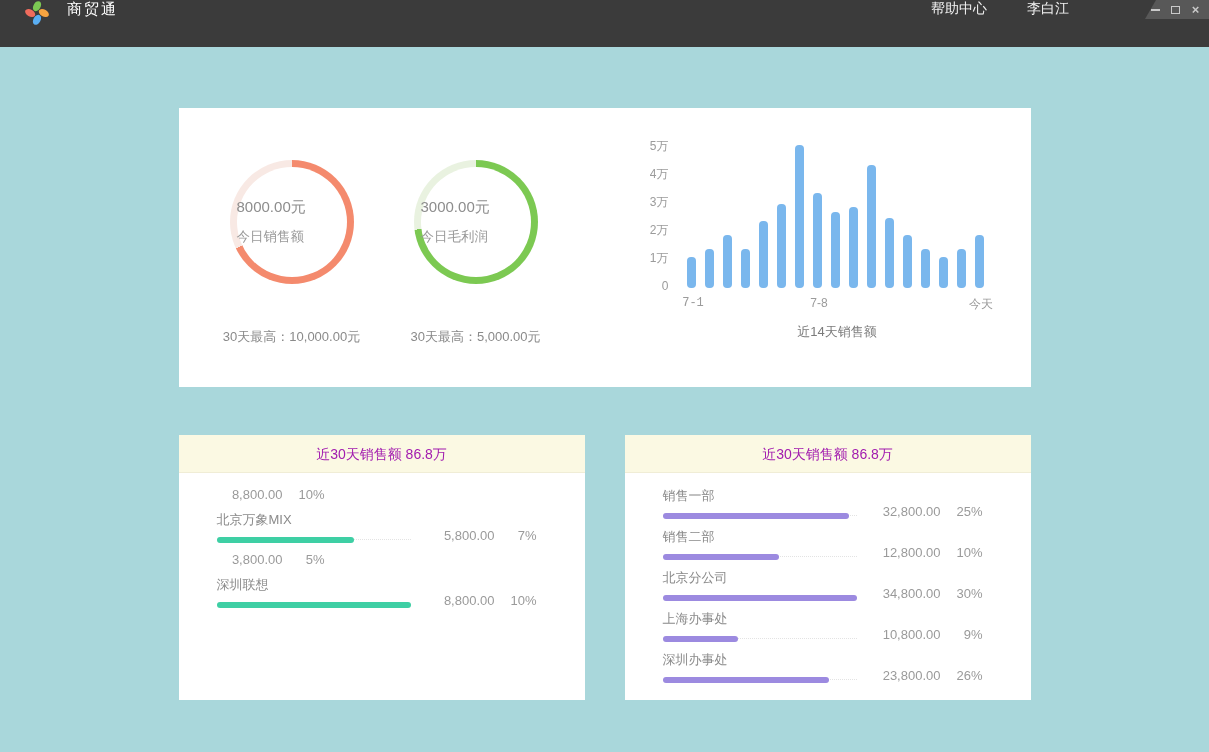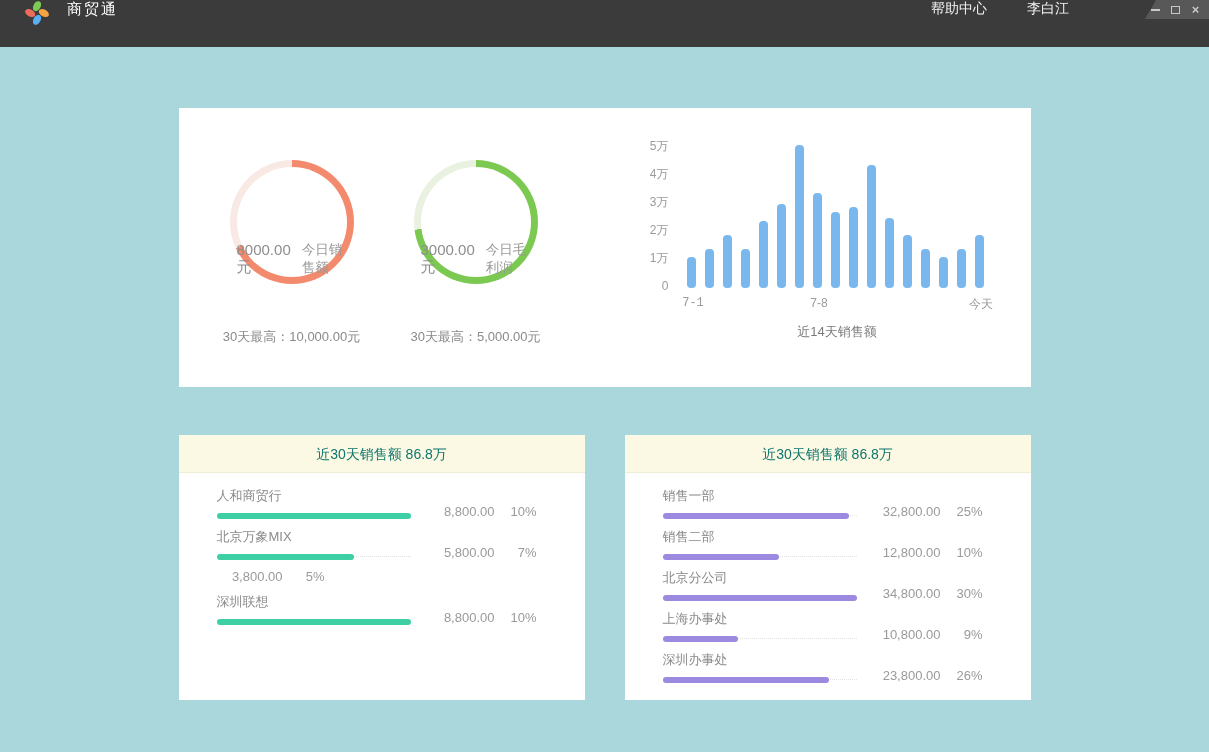--- a/index.html
+++ b/index.html
@@ -31,42 +31,42 @@
   
   .page { width:852px; margin:0 auto; }
   .card { background:#ffffff; }
   .top-card { margin-top:61px; height:279px; display:flex; padding:0 38px; }
   
   .donut-col { width:150px; display:flex; flex-direction:column; align-items:center; padding-top:52px; }
   .donut-col + .donut-col { margin-left:34px; }
   .donut-ring { width:124px; height:124px; border-radius:50%; position:relative; }
   .donut-inner {
     position:absolute; inset:7px; background:#fff; border-radius:50%;
-    display:flex; flex-direction:row; align-items:flex-end; justify-content:center; gap:11px;
+    display:flex; flex-direction:column; align-items:flex-start; justify-content:center; gap:11px;
   }
   .donut-value { font-size:15px; color:#8d8d8d; }
   .donut-caption { font-size:13.5px; color:#999999; }
   .donut-foot { margin-top:44px; white-space:nowrap; font-size:13px; color:#8a8a8a; }
   
   .chart-col { margin-left:auto; width:352px; padding-top:32px; }
   .plot-wrap { display:flex; }
   .y-axis { position:relative; width:30px; height:148px; margin-right:18px; }
   .y-axis span { position:absolute; right:0; font-size:12px; color:#9b9b9b; line-height:14px; }
   .bars { display:flex; align-items:flex-end; height:148px; }
   .vbar { width:9px; margin-right:9px; border-radius:4px; }
   .x-axis { position:relative; height:22px; margin-left:48px; width:297px; }
   .x-axis span { position:absolute; top:8px; transform:translateX(-50%); font-size:12px; color:#9b9b9b; white-space:nowrap; }
   .chart-title { margin-left:48px; width:297px; text-align:center; margin-top:13px; font-size:13px; color:#7b7b7b; }
   
   .bottom-row { display:flex; margin-top:48px; gap:40px; padding-bottom:52px; }
   .rank-card { width:406px; height:265px; }
   .rank-head {
     height:38px; line-height:38px; text-align:center;
     background:#fbf9e3; border-bottom:1px solid #f0edd6;
-    color:#0f766e; font-size:14px;
+    color:#a21caf; font-size:14px;
   }
   .rank-body { padding:14px 48px 0 38px; }
   .rank-row { display:flex; align-items:flex-end; margin-bottom:9px; }
   .rank-left { flex:1; min-width:0; padding-right:18px; }
   .rank-name { font-size:13px; color:#8a8a8a; margin-bottom:8px; }
   .rank-track { position:relative; height:6px; }
   .rank-track::before {
     content:''; position:absolute; left:0; right:0; top:2px;
     border-top:1px dotted #e3e3e3;
   }
@@ -162,26 +162,20 @@
         </div>
       <div class="chart-title">近14天销售额</div>
     </div>
   </section>
 
   <div class="bottom-row">
     <section class="card rank-card">
       <div class="rank-head">近30天销售额 86.8万</div>
       <div class="rank-body">
   <div class="rank-row">
-    <div class="rank-left">
-      <div class="rank-name">人和商贸行</div>
-      <div class="rank-track">
-        <div class="rank-bar" style="width: 100%; background: rgb(62, 207, 164);"></div>
-      </div>
-    </div>
     <div class="rank-right">
       <span class="rank-amount">8,800.00</span>
       <span class="rank-pct">10%</span>
     </div>
   </div>
 
 
   <div class="rank-row">
     <div class="rank-left">
       <div class="rank-name">北京万象MIX</div>

